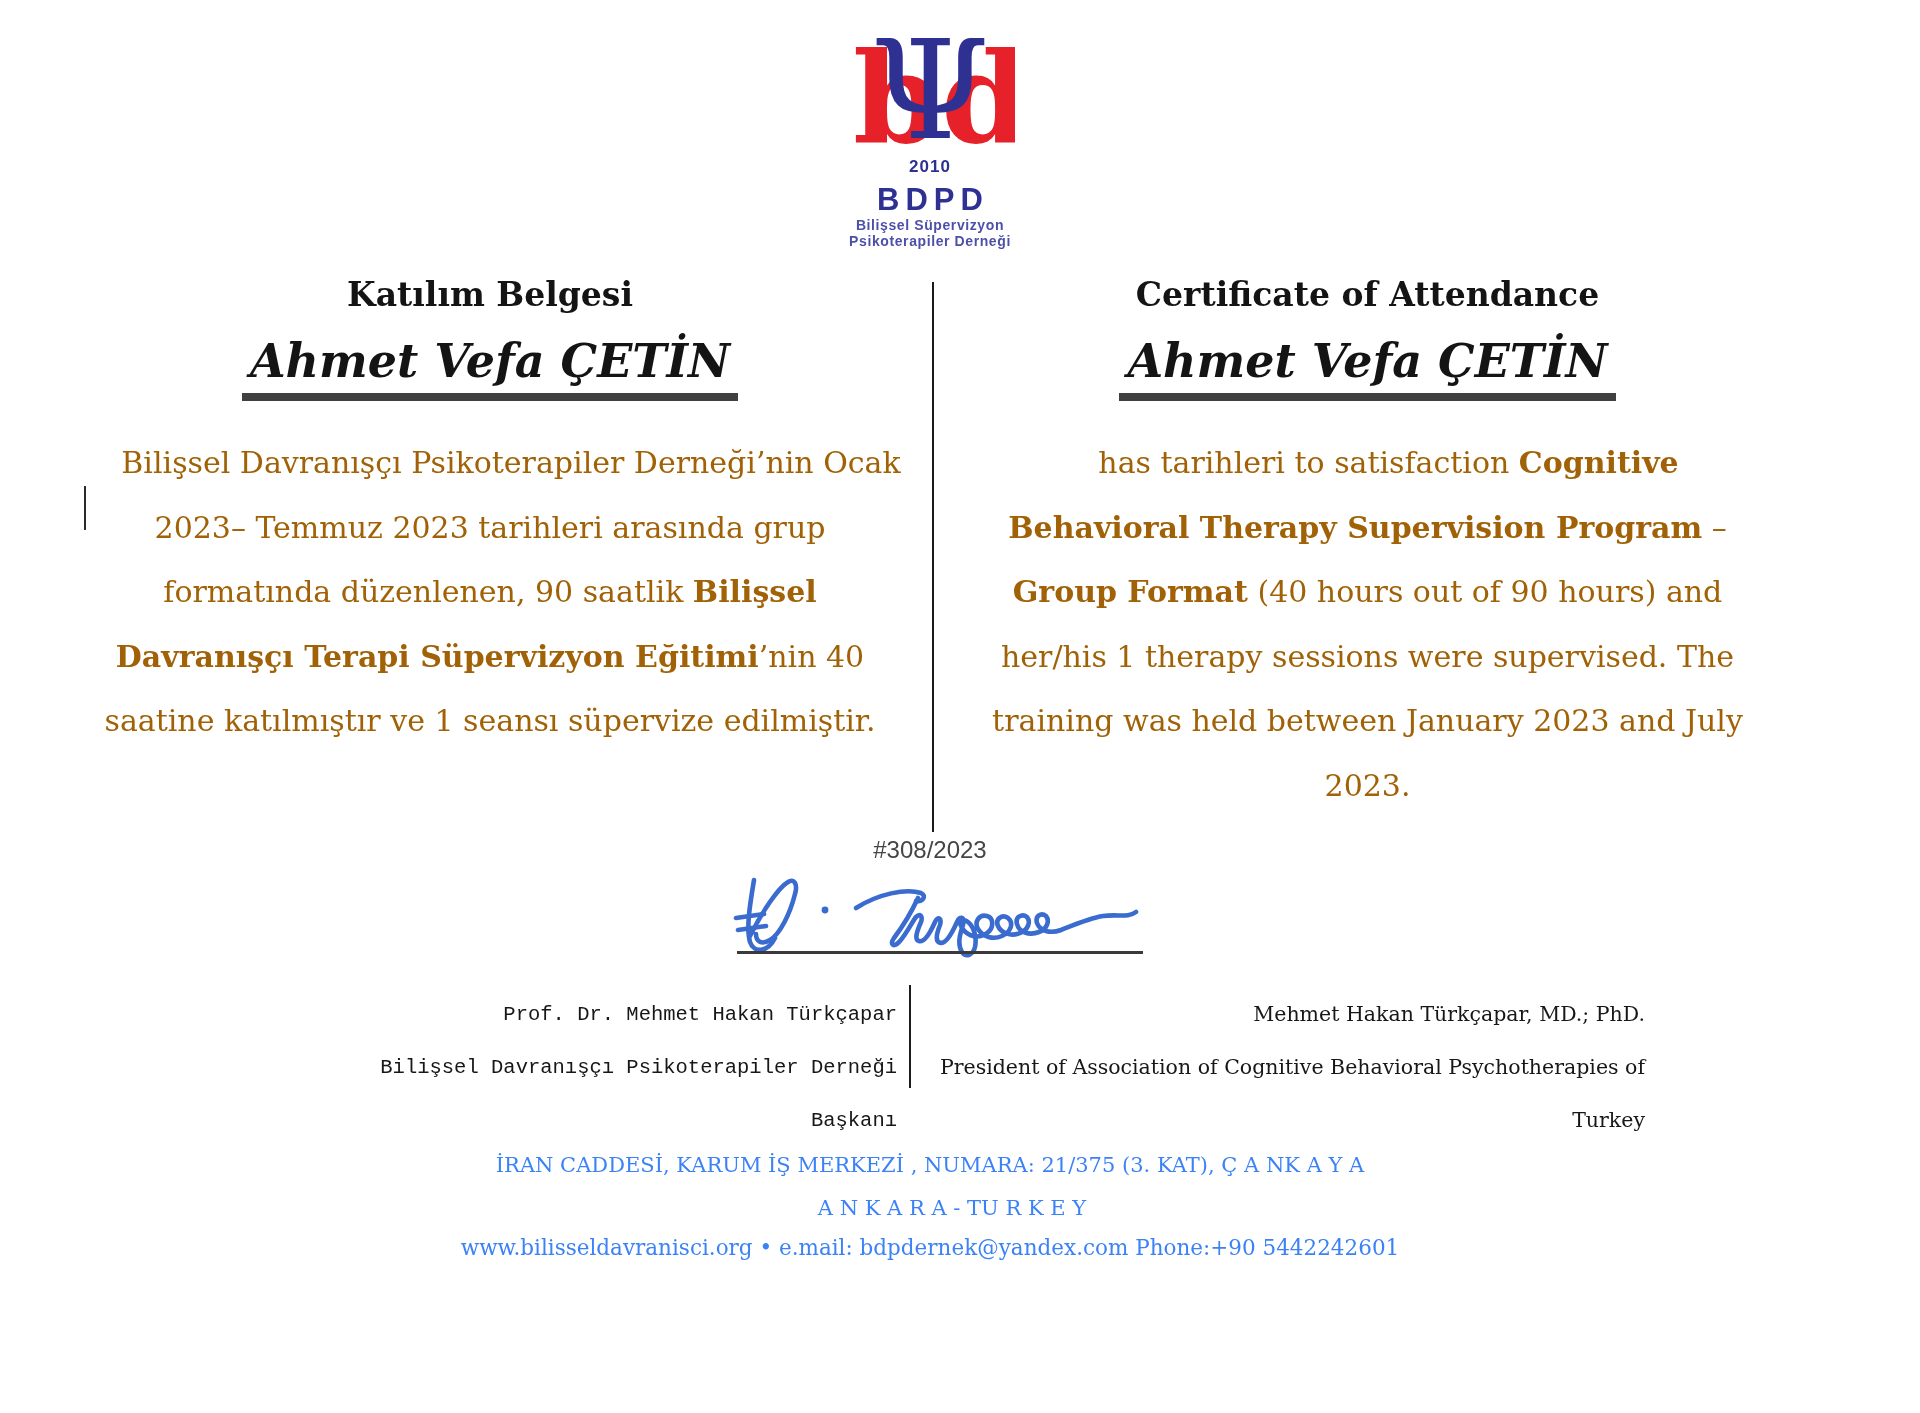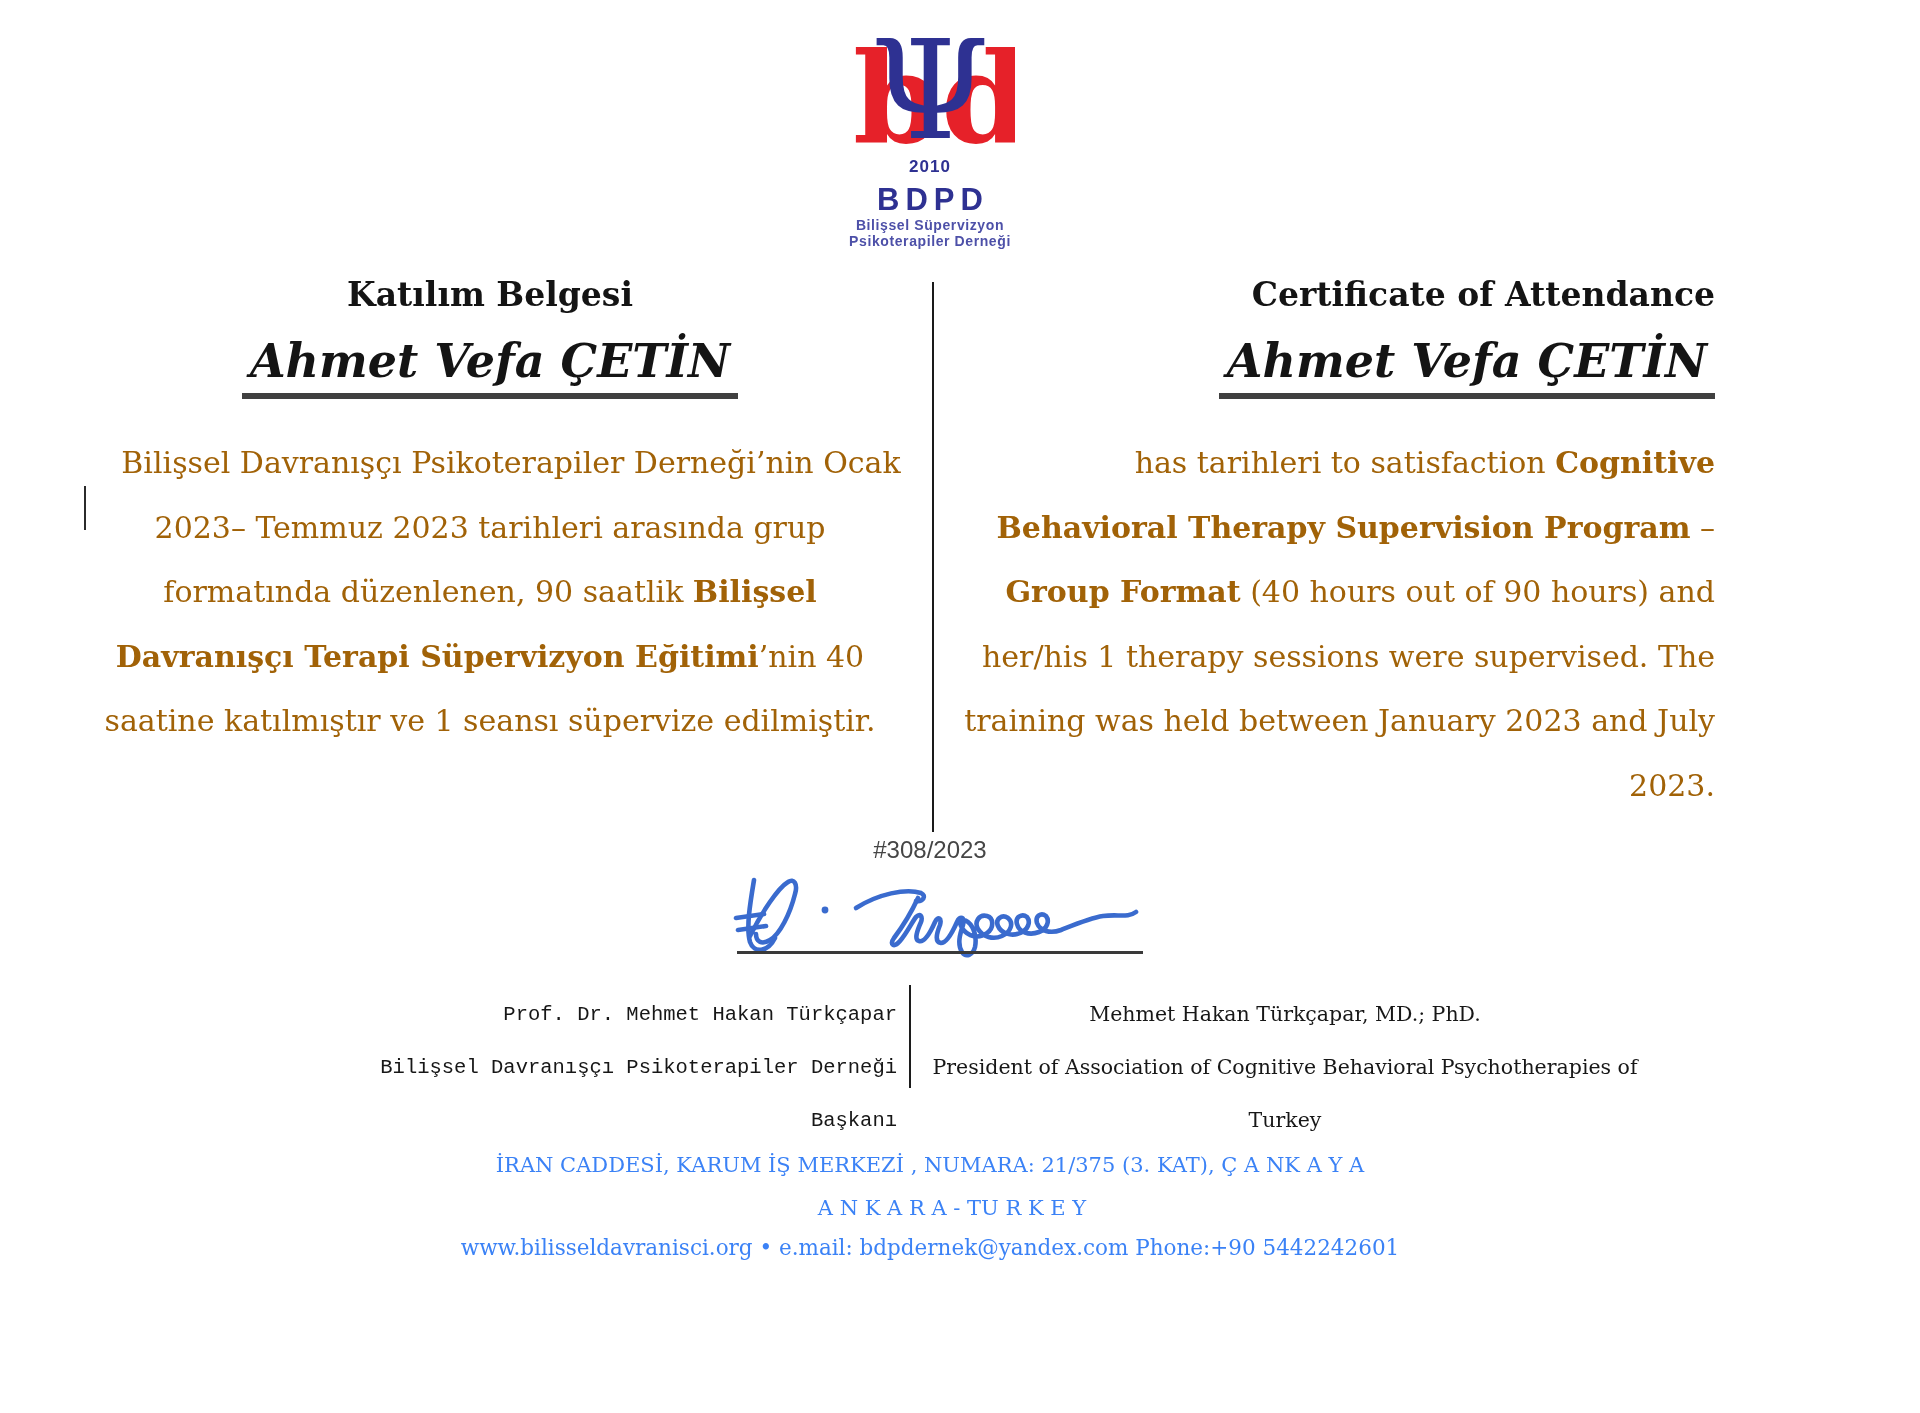--- a/index.html
+++ b/index.html
@@ -17,47 +17,47 @@
     font-size:31px; letter-spacing:6px; color:#2e3192; margin-top:-2px; text-indent:6px;
   }
   .logo-subtext {
     font-family:"Liberation Sans", sans-serif; font-weight:bold;
     font-size:14px; line-height:15.5px; letter-spacing:0.6px; color:#4d50a8;
   }
 
   
   .col { top:275px; text-align:center; }
   .col-left  { left:75px;  width:830px; }
-  .col-right { left:940px; width:775px;text-align:right; }
+  .col-right { left:980px; width:775px; }
   .col-title { font-size:33px; font-weight:bold; line-height:40px; }
   .col-name-row { margin-top:17px; line-height:58px; }
   .col-name {
     display:inline-block; font-size:46px; font-weight:bold; font-style:italic;
-    border-bottom:6px solid #404040; padding:0 8px 3px 8px;
+    border-bottom:8px solid #404040; padding:0 8px 3px 8px;
   }
   .col-body { margin-top:30px; font-size:30px; line-height:64.5px; text-indent:42px; color:#a16207; }
   .col-body b { font-weight:bold; }
 
   .divider-v {
     left:932px; top:282px; width:2px; height:550px; background:#1a1a1a;
   }
   .text-cursor { left:84px; top:486px; width:2px; height:44px; background:#2b2b2b; }
 
   
   .cert-number {
     left:830px; top:836px; width:200px; text-align:center;
     font-family:"Liberation Sans", sans-serif; font-size:24px; color:#454545;
   }
   .signature-svg { left:728px; top:870px; }
   .signature-line { left:737px; top:951px; width:406px; height:3px; background:#3a3a3a; }
 
   
   .sig-col { top:988px; font-size:20.5px; line-height:53px; color:#171717; }
   .sig-col-left  { left:290px; width:607px; text-align:right;font-family:Liberation Mono, monospace; }
-  .sig-col-right { left:925px; width:720px; text-align:center; }
+  .sig-col-right { left:925px; width:720px; text-align:right; }
   .sig-divider { left:909px; top:985px; width:2px; height:103px; background:#1c1c1c; }
 
   
   .footer { left:0; top:1150px; width:1860px; text-align:center; color:#3b82f6; }
   .footer-line1 { font-size:21px; line-height:30px; }
   .footer-line2 { font-size:21px; line-height:30px; margin-top:13px;padding-left:44px; }
   .footer-line3 { font-size:21.5px; line-height:30px; margin-top:10px; }
 </style>
 </head>
 <body>

